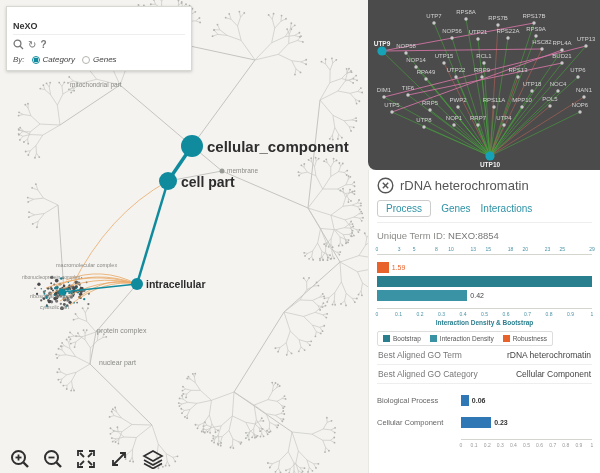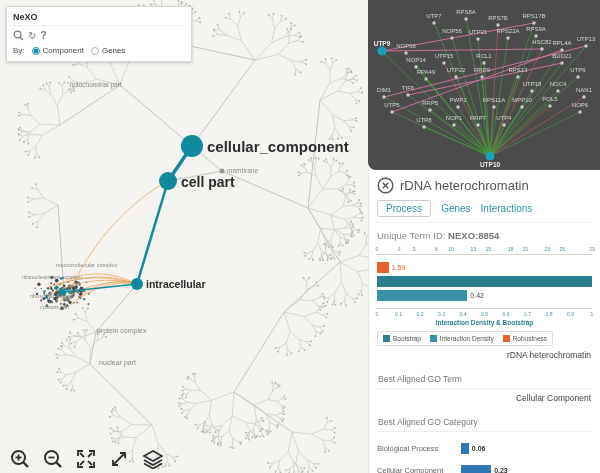--- a/index.html
+++ b/index.html
@@ -2,28 +2,28 @@
 <html><head>
 <meta charset="utf-8">
 <style>
   html,body{margin:0;padding:0;background:#fff;}
   #stage{position:relative;width:600px;height:473px;overflow:hidden;
          background:#f4f3f0;font-family:"Liberation Sans",sans-serif;}
   svg text{font-family:"Liberation Sans",sans-serif;}
 
   
   #search-panel{position:absolute;left:6px;top:6px;width:172px;background:#fff;
-    border:1px solid #d8d8d3;box-shadow:0 1px 3px rgba(0,0,0,.18);padding:5px 6px 6px;z-index:5;}
+    border:1px solid #d8d8d3;box-shadow:0 1px 3px rgba(0,0,0,.18);padding:14px 6px 6px;z-index:5;}
   .sp-title{font-size:9px;font-weight:bold;color:#333;border-bottom:1px solid #eee;padding-bottom:3px;}
   .sp-row{display:flex;align-items:center;margin-top:4px;gap:4px;}
   .sp-input{flex:1;min-width:0;border:1px solid #d9d9d4;font-size:8px;padding:2px 4px;color:#333;
     font-family:"Liberation Sans",sans-serif;outline:none;background:#fff;}
   .sp-input::placeholder{color:#aaa;}
   .sp-icon{color:#777;font-size:10px;line-height:10px;cursor:pointer;display:inline-flex;align-items:center;}
-  .sp-radios{display:flex;align-items:center;gap:7px;margin-top:5px;font-size:8px;color:#555;}
+  .sp-radios{display:flex;align-items:center;gap:7px;margin-top:5px;font-size:8px;color:#555;font-style:italic;}
   .radio-opt{display:inline-flex;align-items:center;gap:3px;color:#444;cursor:pointer;}
   .radio-dot{width:8px;height:8px;border-radius:50%;border:1.5px solid #b5b5b0;background:#fff;box-sizing:border-box;}
   .radio-opt.checked .radio-dot{border-color:#0f8b9d;background:radial-gradient(circle at 50% 50%, #0f8b9d 0 2.2px, #fff 2.6px);}
 
   
   #toolbar{position:absolute;left:10px;bottom:4px;display:flex;align-items:center;gap:13px;z-index:5;}
   .tool-btn{cursor:pointer;display:inline-flex;}
 
   
   #subnet-wrap{position:absolute;left:368px;top:0;width:232px;height:170px;z-index:4;
@@ -33,21 +33,21 @@
   #details{position:absolute;left:368px;top:170px;width:232px;height:319px;background:#fff;
     z-index:4;padding:7px 8px;box-sizing:border-box;overflow:hidden;border-left:1px solid #e7e7e3;}
   .d-header{display:flex;align-items:center;gap:6px;}
   .close-btn{display:inline-flex;cursor:pointer;}
   .d-title{font-size:13px;color:#555;font-weight:500;}
   .d-tabs{display:flex;align-items:center;gap:10px;margin-top:6px;padding-bottom:5px;border-bottom:1px solid #eee;}
   .d-tab{font-size:10px;color:#2e93a6;cursor:pointer;}
   .d-tab.active{border:1px solid #ccc;border-radius:3px;padding:2px 8px;}
   .sect{font-size:9.5px;color:#8b8b88;margin-top:7px;}
   .termid{font-size:9.5px;color:#8b8b88;margin-top:7px;}
-  .termid b{color:#777;font-weight:bold;}
+  .termid b{color:#777;font-weight:normal;}
 
   
   #r-chart{margin-top:4px;}
   .axis{position:relative;height:9px;}
   .axis .tick{position:absolute;transform:translateX(-50%);font-size:5px;color:#4a93a8;}
   .axis.top{border-bottom:1px solid #d5d5d0;}
   .axis.top .tick{top:1px;}
   .axis.bottom{border-top:1px solid #d5d5d0;}
   .axis.bottom .tick{top:2px;}
   #r-bars{padding:4px 0;}
@@ -55,21 +55,21 @@
   .r-bar{height:11px;}
   .r-bar-label{font-size:7px;margin-left:3px;}
   .axis-caption{text-align:center;font-size:6.5px;font-weight:bold;color:#2a7f8f;margin-top:1px;}
   .legend{display:flex;align-items:center;gap:9px;border:1px solid #ddd;border-radius:2px;
     padding:3px 5px;margin-top:5px;width:fit-content;}
   .legend-item{display:inline-flex;align-items:center;gap:3px;font-size:6.5px;color:#555;}
   .legend-item .sq{width:7px;height:7px;display:inline-block;}
 
   
   .al-row{display:flex;justify-content:space-between;font-size:8.5px;padding:4px 1px;border-bottom:1px solid #eee;}
-  .al-label{color:#777;margin-top:24px;}
+  .al-label{color:#777;}
   .al-value{color:#444;text-align:right;}
 
   
   #go-chart{margin-top:5px;}
   .go-row{display:flex;align-items:center;margin:11px 0;}
   .go-label{width:84px;box-sizing:border-box;padding-right:4px;font-size:7.5px;color:#666;}
   .go-track{flex:1;position:relative;height:11px;}
   .go-bar{height:11px;}
   .go-val{position:absolute;top:2px;font-size:7px;color:#333;font-weight:bold;}
   .go-axis{position:relative;height:9px;margin-left:84px;border-top:1px solid #d5d5d0;}
@@ -1411,21 +1411,21 @@
             <line x1="7" y1="7" x2="10" y2="10" stroke="#777" stroke-width="1.3"></line>
           </svg>
       </span>
       <span class="sp-icon">↻</span>
       <span class="sp-icon" style="font-weight:bold;">?</span>
     </div>
     <div class="sp-radios">
       <span>By:</span>
       <span class="radio-opt checked">
         <span class="radio-dot"></span>
-        <span>Component</span>
+        <span>Category</span>
       </span>
       <span class="radio-opt">
         <span class="radio-dot"></span>
         <span>Genes</span>
       </span>
     </div>
   </div>
 
   
   <div id="toolbar">

